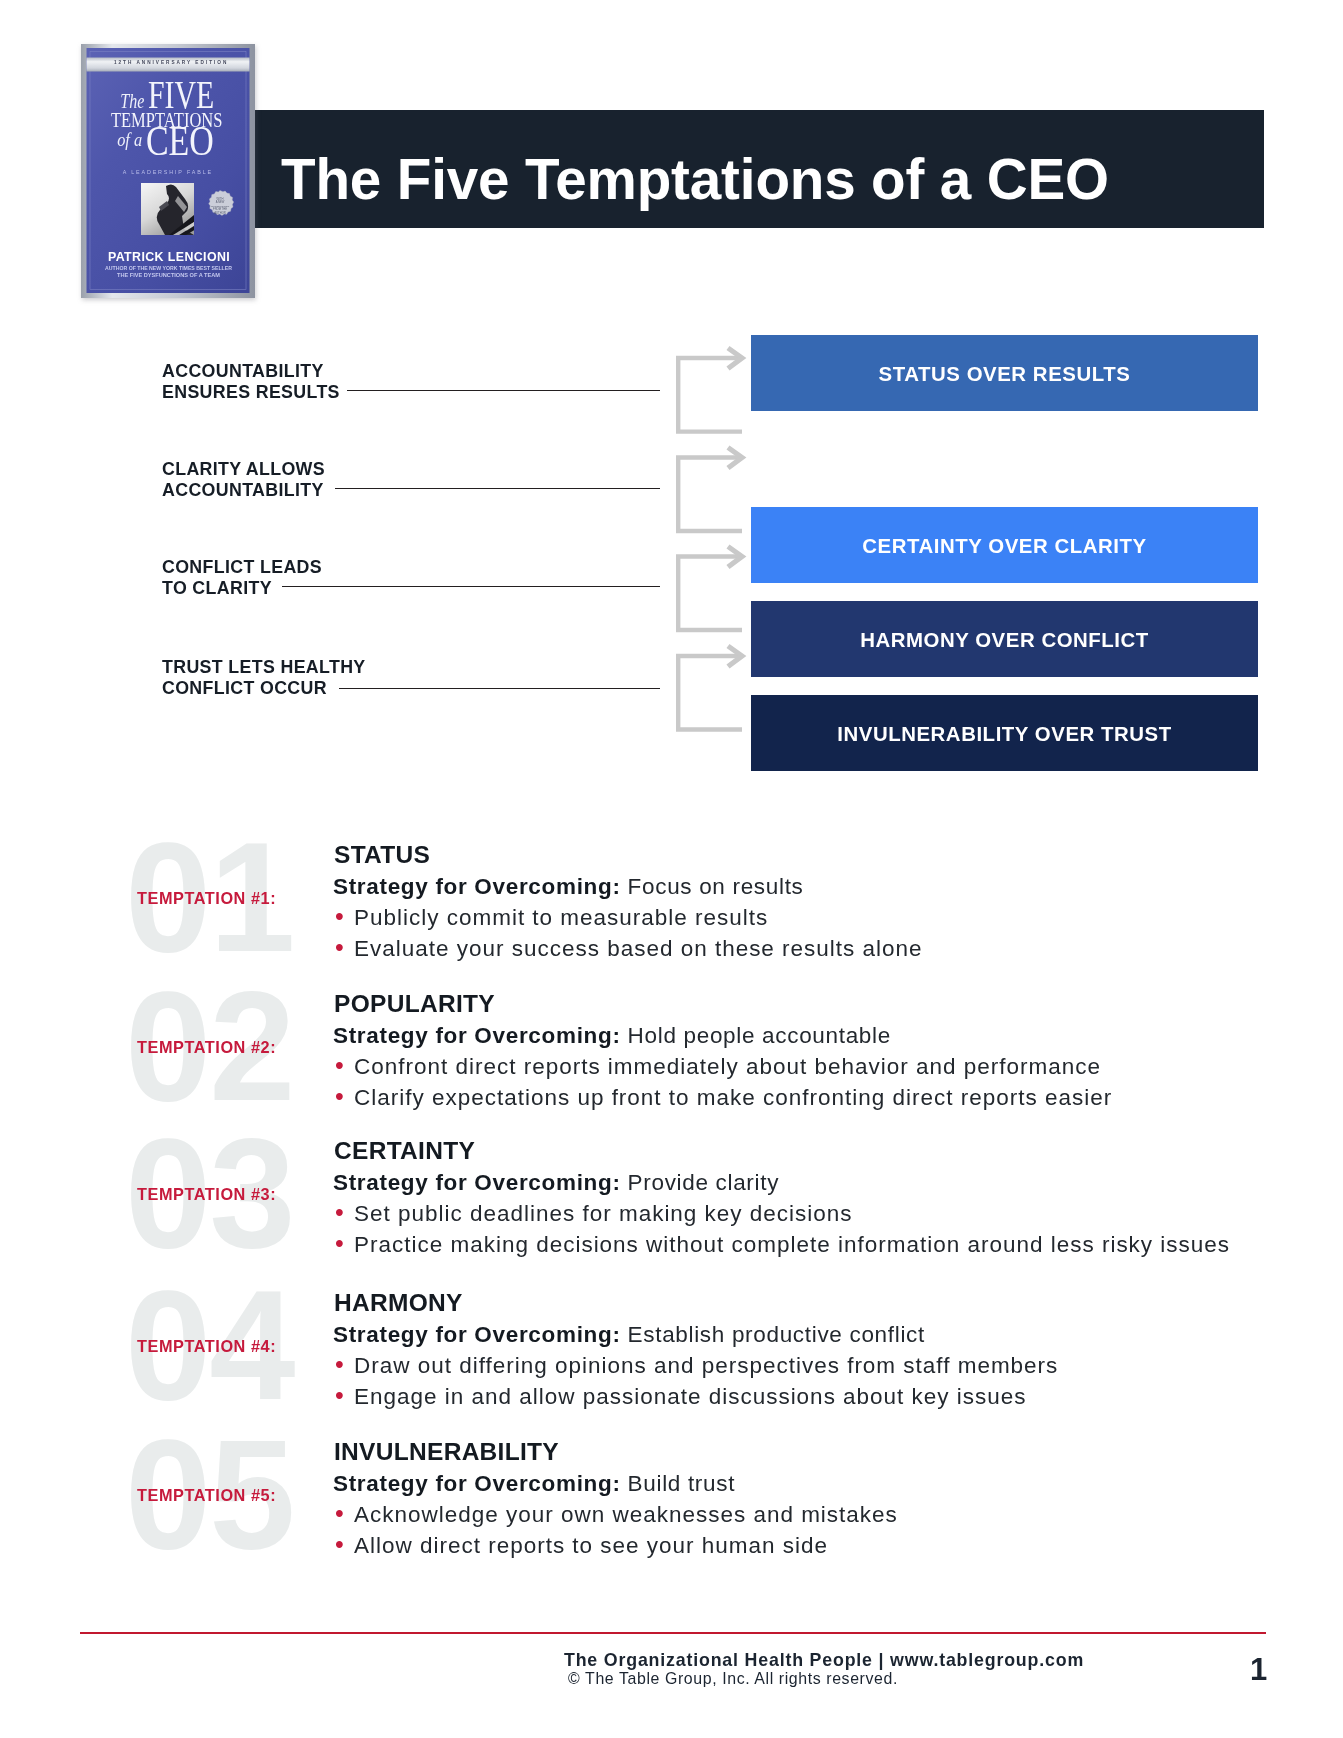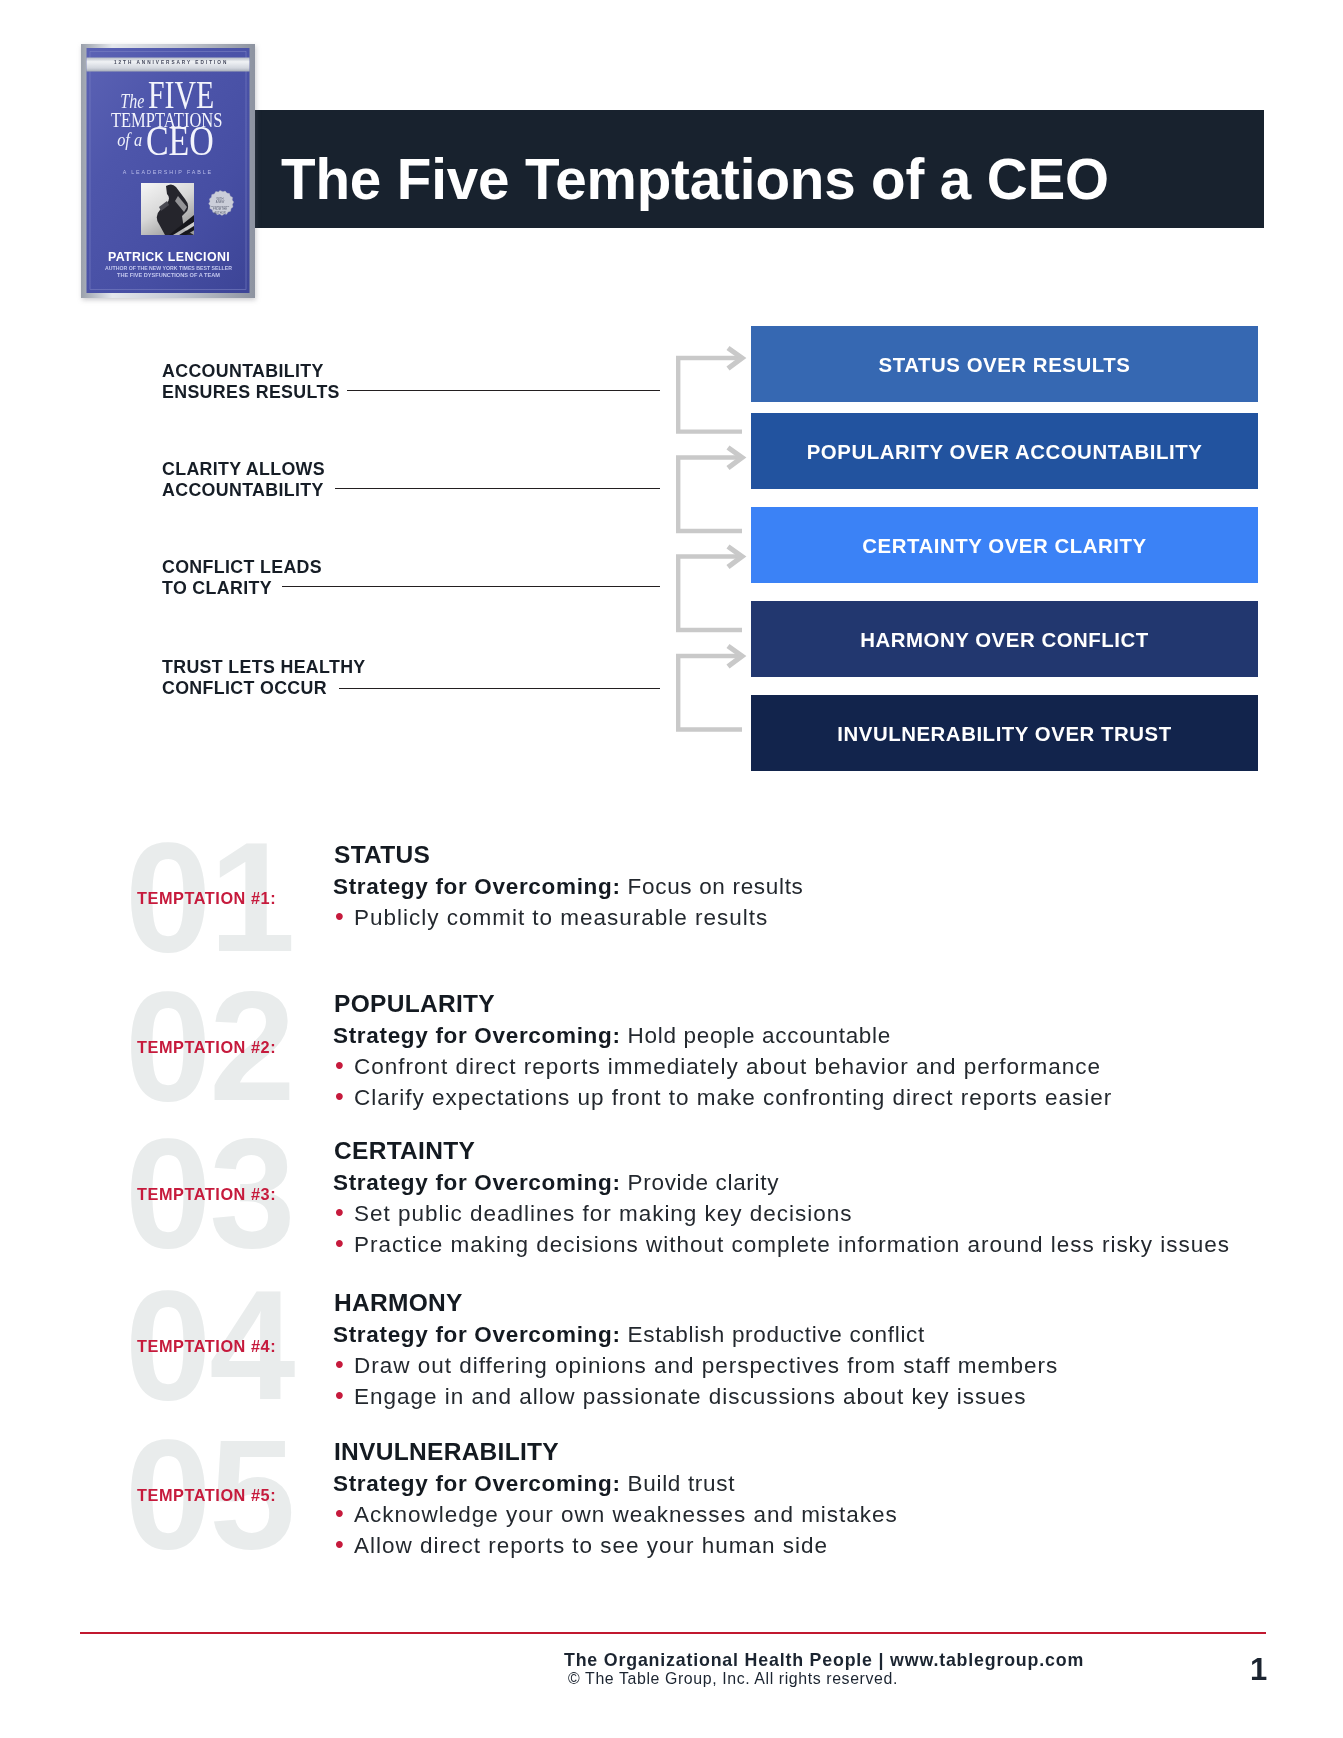--- a/index.html
+++ b/index.html
@@ -153,45 +153,43 @@
         <path d="M702,556.5 L638.2,556.5 L638.2,630 L702,630"></path>
         <path d="M702,656 L638.2,656 L638.2,729.5 L702,729.5"></path>
       </g>
       <g fill="none" stroke="#c9c9c9" stroke-width="5.2" stroke-linecap="butt" stroke-linejoin="miter">
         <path d="M688,348 L702,358 L688,368.5"></path>
         <path d="M688,447.5 L702,457.5 L688,468"></path>
         <path d="M688,546.5 L702,556.5 L688,567"></path>
         <path d="M688,646 L702,656 L688,666.5"></path>
       </g>
     </svg>
-    <div class="bar" style="top: 326px; background: rgb(54, 104, 178); padding-left: 36px;">
+    <div class="bar" style="top: 335px; background: rgb(54, 104, 178); padding-left: 36px;">
         <span>STATUS OVER RESULTS</span>
-      </div>
-    <div class="bar" style="top: 413px; background: rgb(34, 83, 159);">
-        <span>POPULARITY OVER ACCOUNTABILITY</span>
       </div>
     <div class="bar" style="top: 507px; background: #3b82f6;">
         <span>CERTAINTY OVER CLARITY</span>
       </div>
     <div class="bar" style="top: 601px; background: rgb(34, 55, 111);">
         <span>HARMONY OVER CONFLICT</span>
       </div>
     <div class="bar" style="top: 695px; background: rgb(18, 36, 76);">
         <span>INVULNERABILITY OVER TRUST</span>
       </div>
   </div>
 
   <div class="tempt-list">
 
    <div class="tblock" style="top:838px">
      <div class="bignum">01</div>
      <div class="tag">TEMPTATION #1:</div>
      <div class="ttitle">STATUS</div>
      <div class="tstrat"><b>Strategy for Overcoming:</b> <span>Focus on results</span></div>
      <div class="tbullet b1"><span class="dot">•</span><span>Publicly commit to measurable results</span></div>
+     <div class="tbullet b2"><span class="dot">•</span><span>Evaluate your success based on these results alone</span></div>
    </div>
 
    <div class="tblock" style="top:987px">
      <div class="bignum">02</div>
      <div class="tag">TEMPTATION #2:</div>
      <div class="ttitle">POPULARITY</div>
      <div class="tstrat"><b>Strategy for Overcoming:</b> <span>Hold people accountable</span></div>
      <div class="tbullet b1"><span class="dot">•</span><span>Confront direct reports immediately about behavior and performance</span></div>
      <div class="tbullet b2"><span class="dot">•</span><span>Clarify expectations up front to make confronting direct reports easier</span></div>
    </div>

